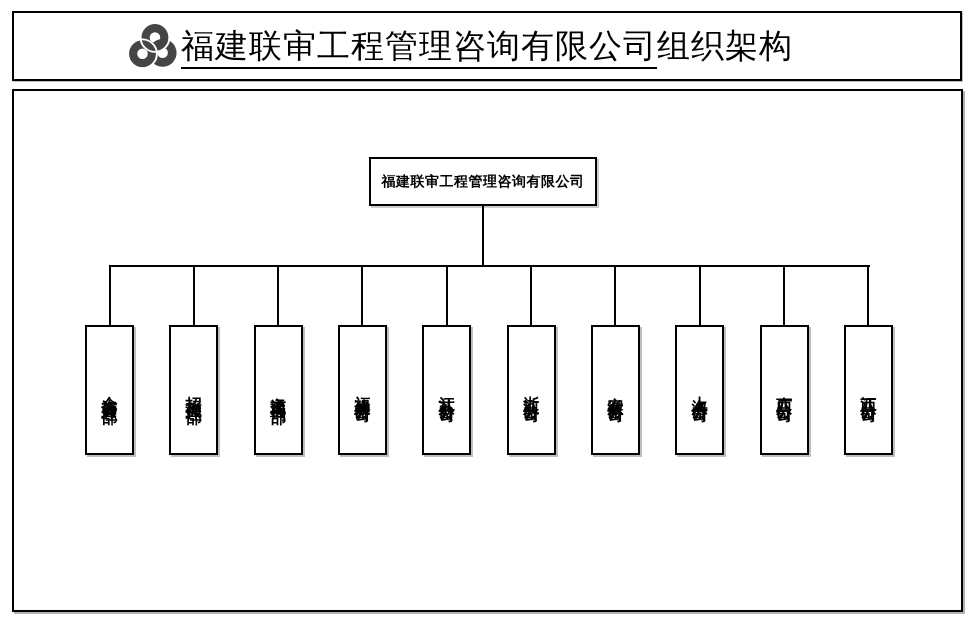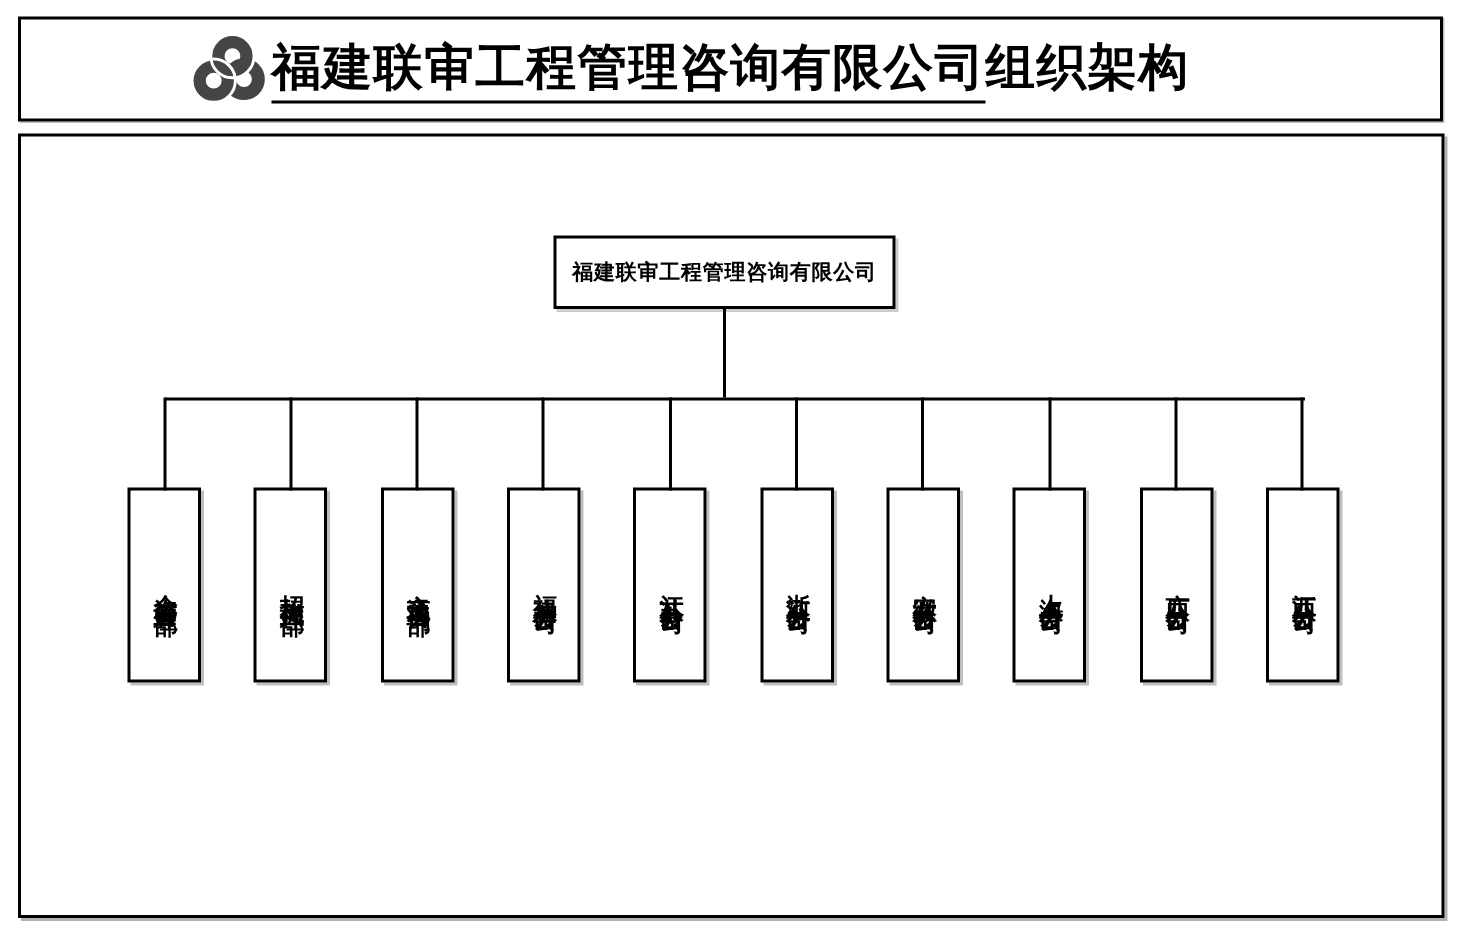--- a/index.html
+++ b/index.html
@@ -27,21 +27,21 @@
     justify-content: center;
   }
   .logo {
     position: absolute;
     left: 108px; top: 11px;
     width: 64px; height: 48px;
   }
   .title {
     margin: 0;
     font-family: "Liberation Serif", "DejaVu Serif", serif;
-    font-weight: bold;
+    font-weight: normal;
     font-size: 33px;
     line-height: 1.1;
     letter-spacing: 1px;
     white-space: nowrap;
   }
   .title .underlined {
     border-bottom: 2px solid #000;
     padding-bottom: 3px;
   }
 

